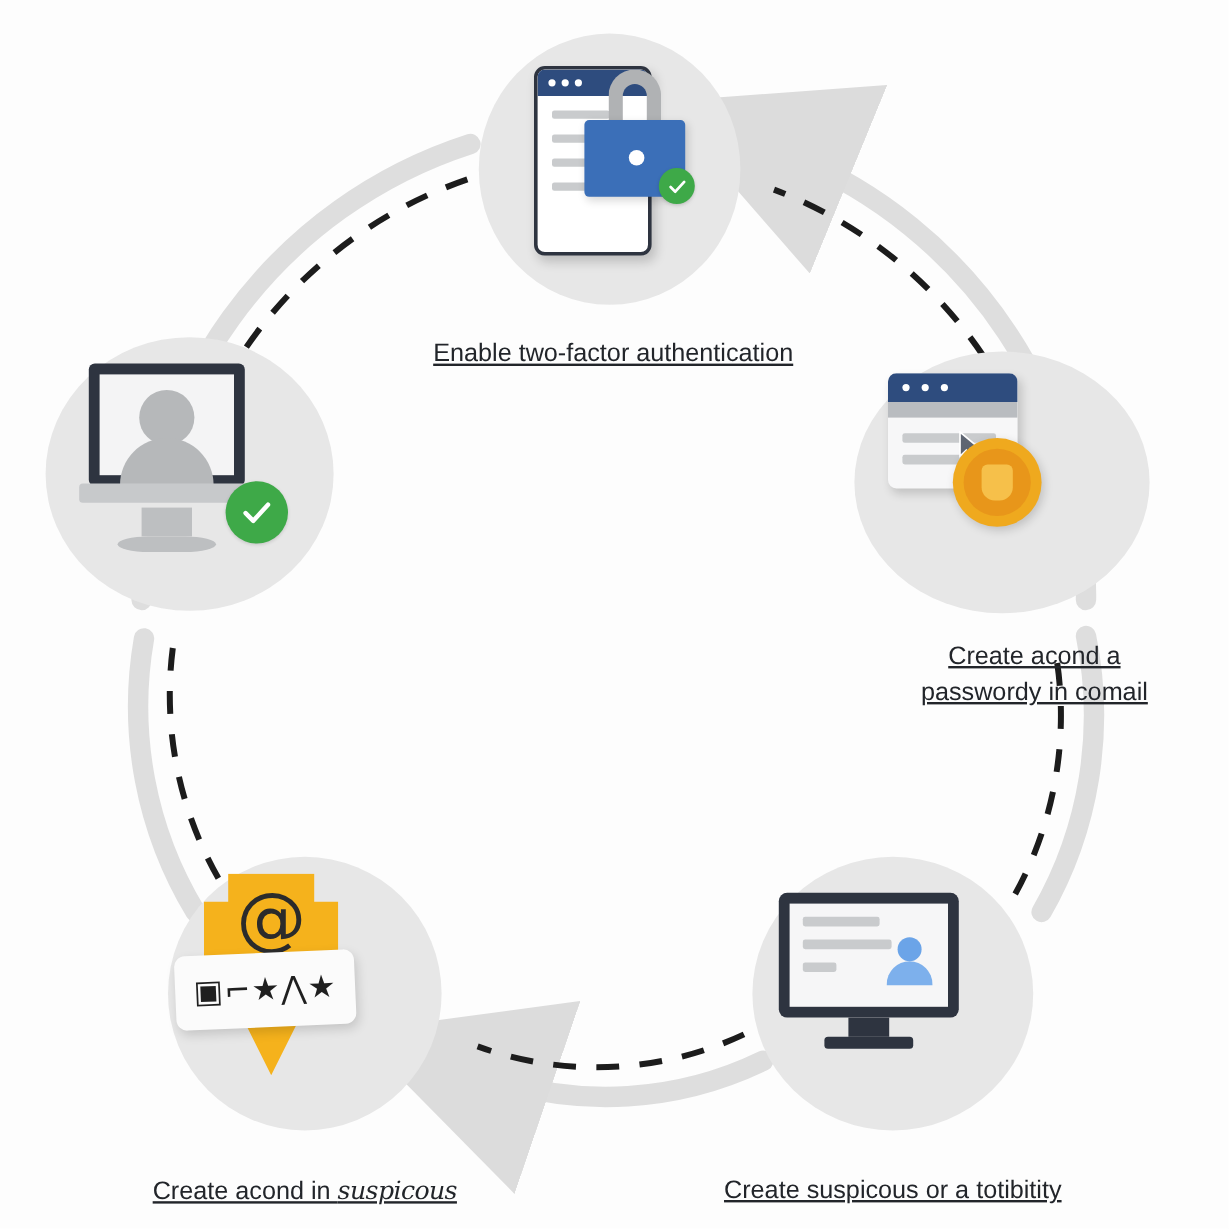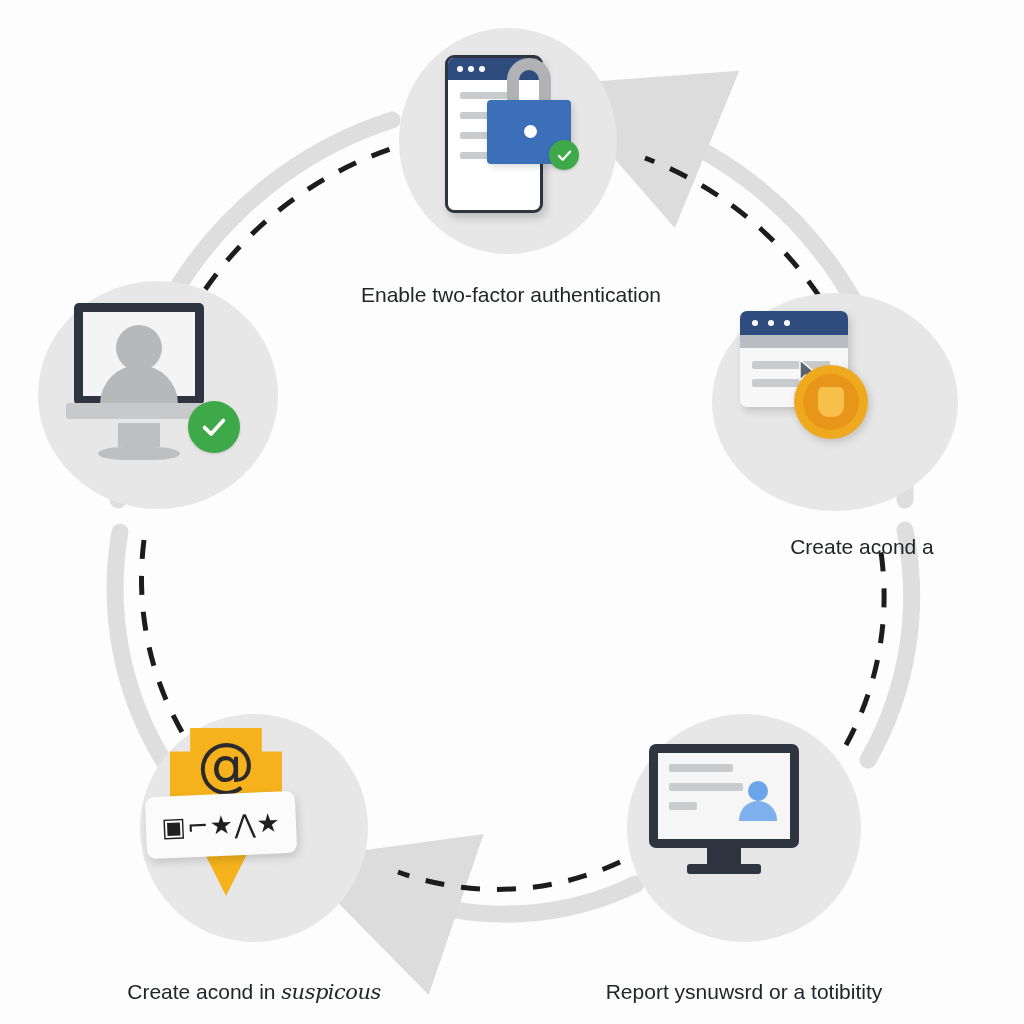--- a/index.html
+++ b/index.html
@@ -24,20 +24,21 @@
   .node-inner{position:relative;width:100%;height:100%;}
 
   
   .label{
     position:absolute;
     color:#22252a;
     font-size:21px;
     line-height:30px;
     text-align:center;
     white-space:nowrap;
+    text-decoration:underline;
   }
   .label.two-line{white-space:normal;width:250px;}
   .glitch{font-style:italic;font-family:"DejaVu Serif",serif;letter-spacing:-0.5px;}
 
   
   .phone{
     position:absolute;left:46px;top:27px;width:92px;height:152px;
     background:#ffffff;border:3px solid #2e3440;border-radius:9px;
     box-shadow:3px 5px 9px rgba(0,0,0,.18);overflow:hidden;
   }
@@ -216,40 +217,41 @@
       <div class="coin">
         <div class="coin-ring">
           <div class="coin-shield"></div>
         </div>
       </div>
 
     </div>
   </div>
   <div class="label two-line" style="left:737px;top:532px;">
     <span>Create acond a</span><br>
+    <span>passwordy in comail</span>
   </div>
 
   <div class="node" style="left:627px;top:714px;width:234px;height:228px;">
     <div class="node-inner">
       <div class="mon2">
         <div class="mon2-screen">
           <div class="mon2-inner">
             <div class="m2line a"></div>
             <div class="m2line b"></div>
             <div class="m2line c"></div>
             <div class="m2-av-head"></div>
             <div class="m2-av-body"></div>
           </div>
         </div>
         <div class="mon2-neck"></div>
         <div class="mon2-base"></div>
       </div>
     </div>
   </div>
-  <div class="label" style="left:569px;top:977px;width:350px;">Report ysnuwsrd or a totibitity</div>
+  <div class="label" style="left:569px;top:977px;width:350px;">Create suspicous or a totibitity</div>
 
   <div class="node" style="left:140px;top:714px;width:228px;height:228px;">
     <div class="node-inner">
       <div class="amber-arrow"></div>
       <div class="at-sym">@</div>
       <div class="pw-card">
         <span>▣⌐★⋀★</span>
       </div>
     </div>
   </div>

